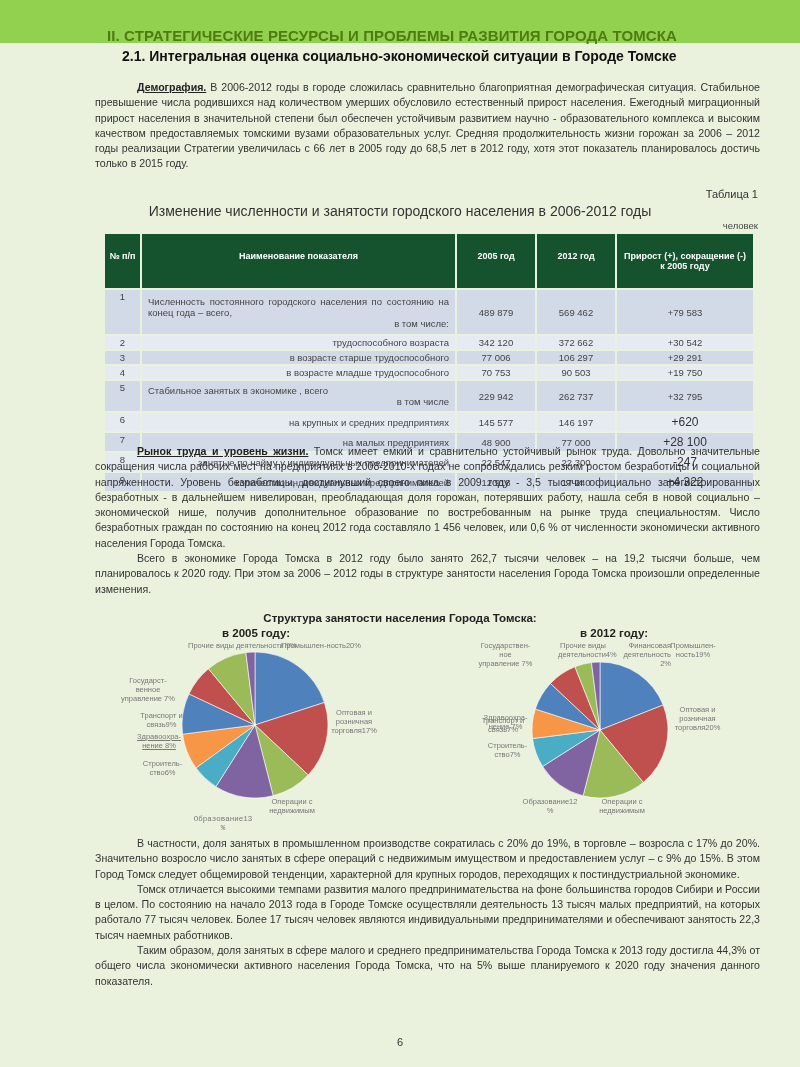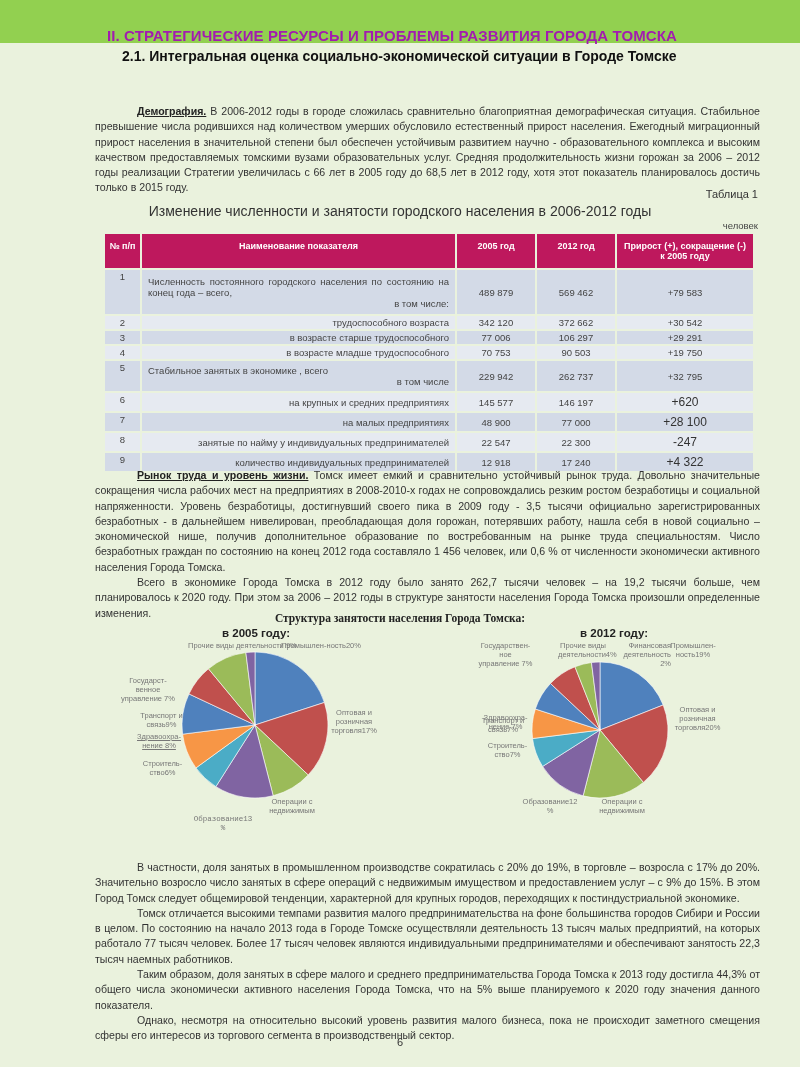--- a/index.html
+++ b/index.html
@@ -1,38 +1,38 @@
 <!DOCTYPE html>
 <html><head>
 <meta charset="utf-8">
 <style>
   * { box-sizing: border-box; margin: 0; padding: 0; }
   html, body { width: 800px; height: 1067px; overflow: hidden; }
   body { background: #eaf2dd; font-family: "Liberation Sans", sans-serif; color: #222; position: relative; }
   .topbar { position: absolute; left: 0; top: 0; width: 800px; height: 43px; background: #92d050; }
-  .section-title { position: absolute; left: 107px; top: 27px; font-size: 15px; font-weight: bold; color: #a21caf; letter-spacing: 0.1px; white-space: nowrap; }
+  .section-title { position: absolute; left: 107px; top: 27px; font-size: 15px; font-weight: bold; color: #4d7c0f; letter-spacing: 0.1px; white-space: nowrap; }
   .sub-title { position: absolute; left: 122px; top: 48px; font-size: 14px; font-weight: bold; color: #111; white-space: nowrap; }
-  .para { position: absolute; left: 95px; width: 665px; font-size: 10.6px; line-height: 15.3px; text-align: justify; color: #333; margin-top: 24px; }
+  .para { position: absolute; left: 95px; width: 665px; font-size: 10.6px; line-height: 15.3px; text-align: justify; color: #333; }
   .para .indent { display: inline-block; width: 42px; }
   .para b.u { text-decoration: underline; font-weight: bold; color: #222; }
   .u-link { }
   .table-label { position: absolute; right: 42px; top: 188px; font-size: 11px; color: #333; }
   .table-caption { position: absolute; left: 0; width: 800px; top: 203px; text-align: center; font-size: 14px; color: #333; }
   .unit { position: absolute; right: 42px; top: 220px; font-size: 9.5px; color: #444; }
   table.data { position: absolute; left: 105px; top: 232px; width: 650px; border-collapse: separate; border-spacing: 0 2px; font-size: 9.5px; color: #444; }
-  table.data th { background: #be185d; color: #fff; font-weight: bold; font-size: 9px; padding: 7px 4px; text-align: center; border-right: 2px solid #eaf2dd; vertical-align: top; }
+  table.data th { background: #14532d; color: #fff; font-weight: bold; font-size: 9px; padding: 17px 4px; text-align: center; border-right: 2px solid #eaf2dd; vertical-align: top; }
   table.data td { padding: 1px 6px; border-right: 2px solid #eaf2dd; vertical-align: middle; }
   table.data tr.odd td { background: #d3dae7; }
   table.data tr.even td { background: #e6eaf1; }
   table.data td.num { text-align: center; vertical-align: top; }
   table.data td.name-left { text-align: left; }
   table.data td.name-right { text-align: right; }
   table.data td.val { text-align: center; }
   table.data td.big { font-size: 12px; color: #333; }
-  .chart-title { position: absolute; left: 0; width: 800px; top: 612px; text-align: center; font-size: 11.5px; font-weight: bold; color: #222; font-family: Liberation Serif, serif; }
+  .chart-title { position: absolute; left: 0; width: 800px; top: 612px; text-align: center; font-size: 11.5px; font-weight: bold; color: #222; }
   .chart-sub { position: absolute; font-size: 11.5px; font-weight: bold; color: #222; }
   .pie-wrap { position: absolute; }
   .pie-label { position: absolute; font-size: 7.5px; color: #777; line-height: 9px; text-align: center; white-space: nowrap; }
   .page-num { position: absolute; left: 0; width: 800px; top: 1036px; text-align: center; font-size: 11px; color: #333; }
 </style>
 </head>
 <body>
 
 <div class="topbar"></div>
 <div class="section-title">II. СТРАТЕГИЧЕСКИЕ  РЕСУРСЫ  И  ПРОБЛЕМЫ  РАЗВИТИЯ  ГОРОДА ТОМСКА</div>
@@ -191,16 +191,16 @@
 <div class="pie-label" style="left:478px; top:686px; width:50px; white-space:normal;margin-top:30px;">Транспорт и связь7%</div>
 <div class="pie-label" style="left:478px; top:713px; width:55px; white-space:normal;">Здравоохра-нение 7%</div>
 <div class="pie-label" style="left:485px; top:741px; width:45px; white-space:normal;">Строитель-ство7%</div>
 <div class="pie-label" style="left:520px; top:797px; width:60px; white-space:normal;">Образование12 %</div>
 <div class="pie-label" style="left:592px; top:797px; width:60px; white-space:normal;">Операции с недвижимым</div>
 
 <div class="para" style="top:836px;">
   <span class="indent"></span><span>В частности, доля занятых в промышленном производстве сократилась с 20% до 19%, в торговле – возросла с 17% до 20%. Значительно возросло число занятых в сфере операций с недвижимым имуществом и предоставлением услуг – с 9% до 15%. В этом Город Томск следует общемировой тенденции, характерной для крупных городов, переходящих к постиндустриальной экономике.</span><br>
   <span class="indent"></span><span>Томск отличается высокими темпами развития </span><span class="u-link">малого предпринимательства</span><span> на фоне большинства городов Сибири и России в целом. По состоянию на начало 2013 года в Городе Томске осуществляли деятельность 13 тысяч малых предприятий, на которых работало 77 тысяч человек. Более 17 тысяч человек являются индивидуальными предпринимателями и обеспечивают занятость 22,3 тысяч наемных работников.</span><br>
   <span class="indent"></span><span>Таким образом, доля занятых в сфере малого и среднего предпринимательства Города Томска к 2013 году достигла 44,3% от общего числа экономически активного населения Города Томска, что на 5% выше планируемого к 2020 году значения данного показателя.</span><br>
-  <span class="indent"></span><span>Однако, несмотря на относительно высокий уровень развития малого бизнеса, пока не происходит заметного смещения сферы его интересов  из торгового сегмента в производственный сектор.</span>
+  <span class="indent"></span>
 </div>
 
 <div class="page-num">6</div>
 
 </body></html>

